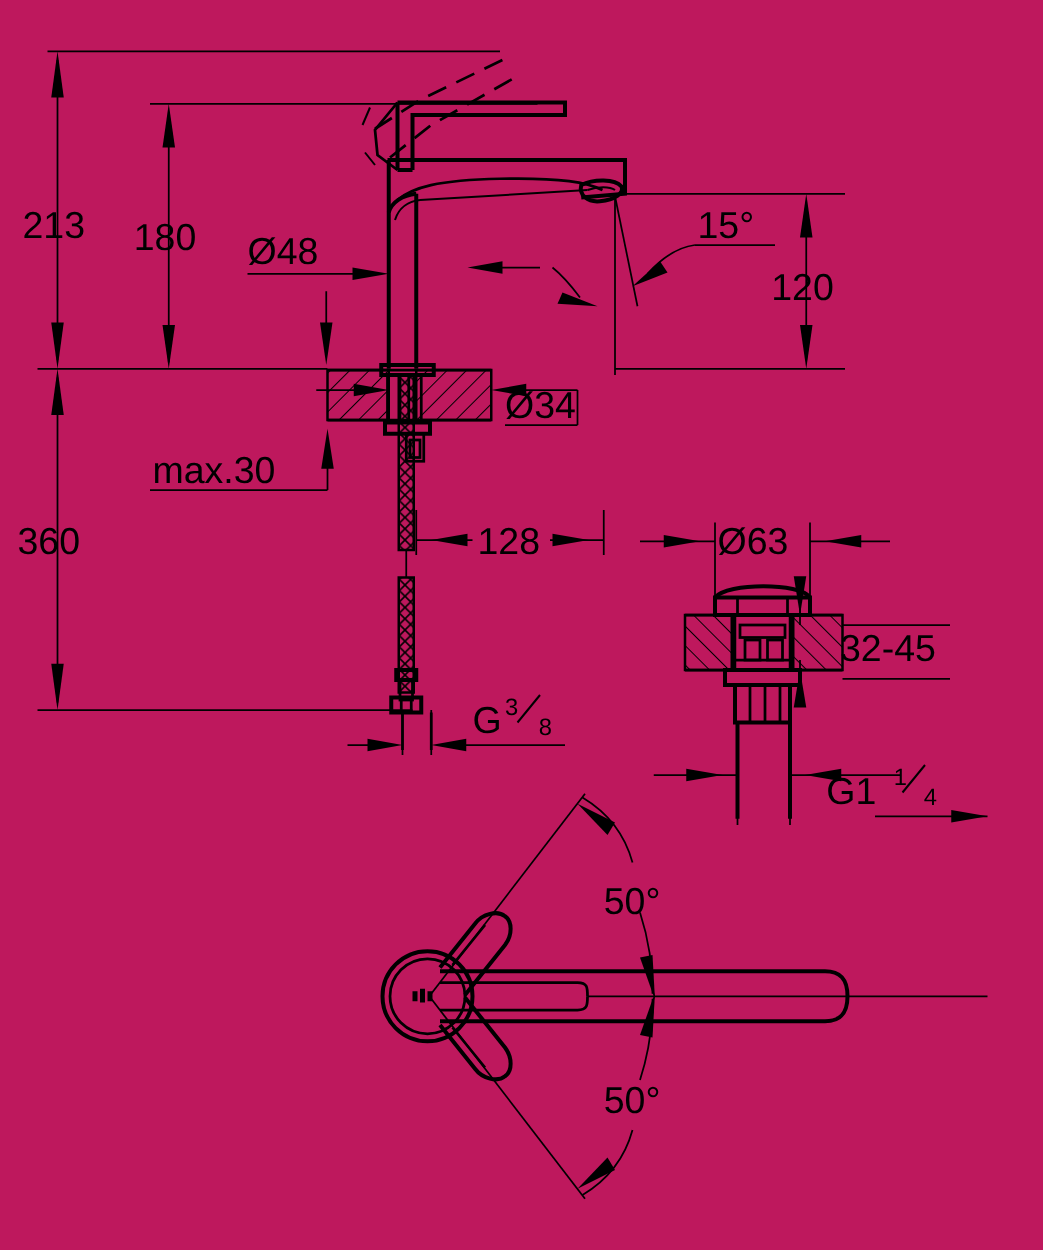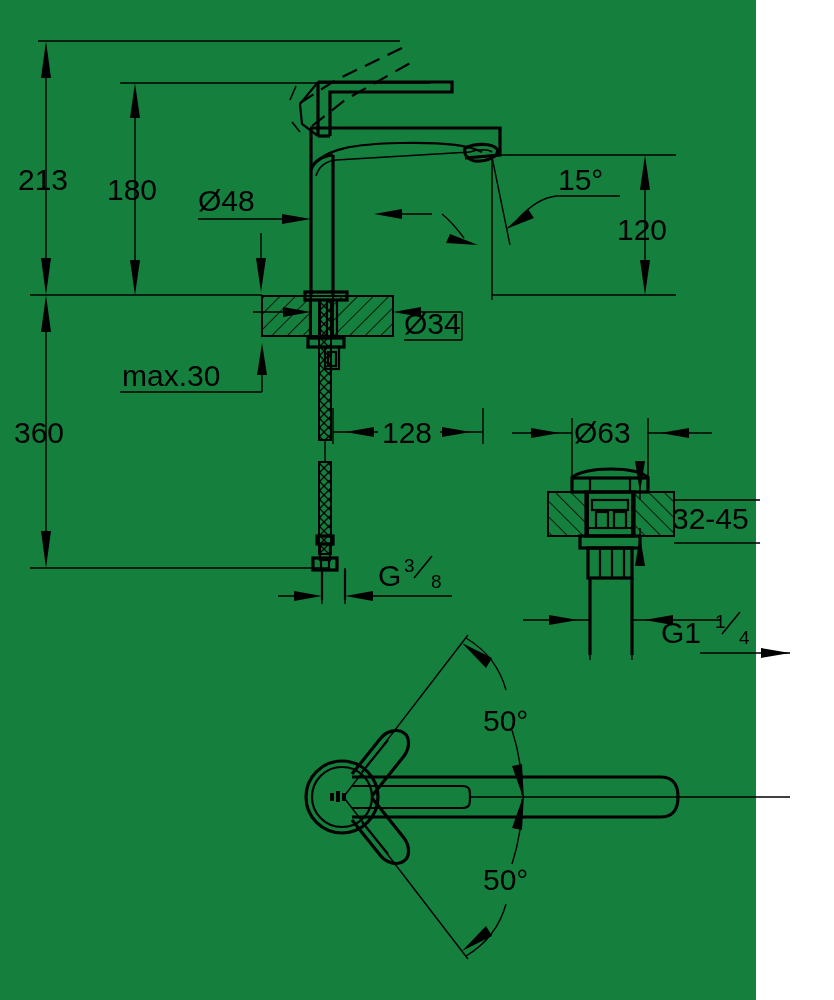--- a/index.html
+++ b/index.html
@@ -3,21 +3,21 @@
 <meta charset="utf-8">
 <title>Technical Dimension Drawing</title>
 <style>
   html,body{margin:0;padding:0;background:#ffffff;}
   body{
     width:834px;height:1000px;
     font-family:"Liberation Sans", sans-serif;
     color:#000000;
     overflow:hidden;
   }
-  #sheet{position:relative;width:756px;height:1000px;background:#15803d;}
+  #sheet{position:relative;width:834px;height:1000px;background:#be185d;}
   svg.drawing{position:absolute;left:0;top:0;width:834px;height:1000px;}
   text{font-family:"Liberation Sans", sans-serif;fill:#000;}
   .dimtext{font-size:30px;}
   .frac-num{font-size:19px;}
   .ln{stroke:#000;fill:none;}
   .thin{stroke-width:1.4;}
   .thin2{stroke-width:1.6;}
   .med{stroke-width:2.2;}
   .thick{stroke-width:3.2;}
   .fillblk{fill:#000;stroke:none;}

